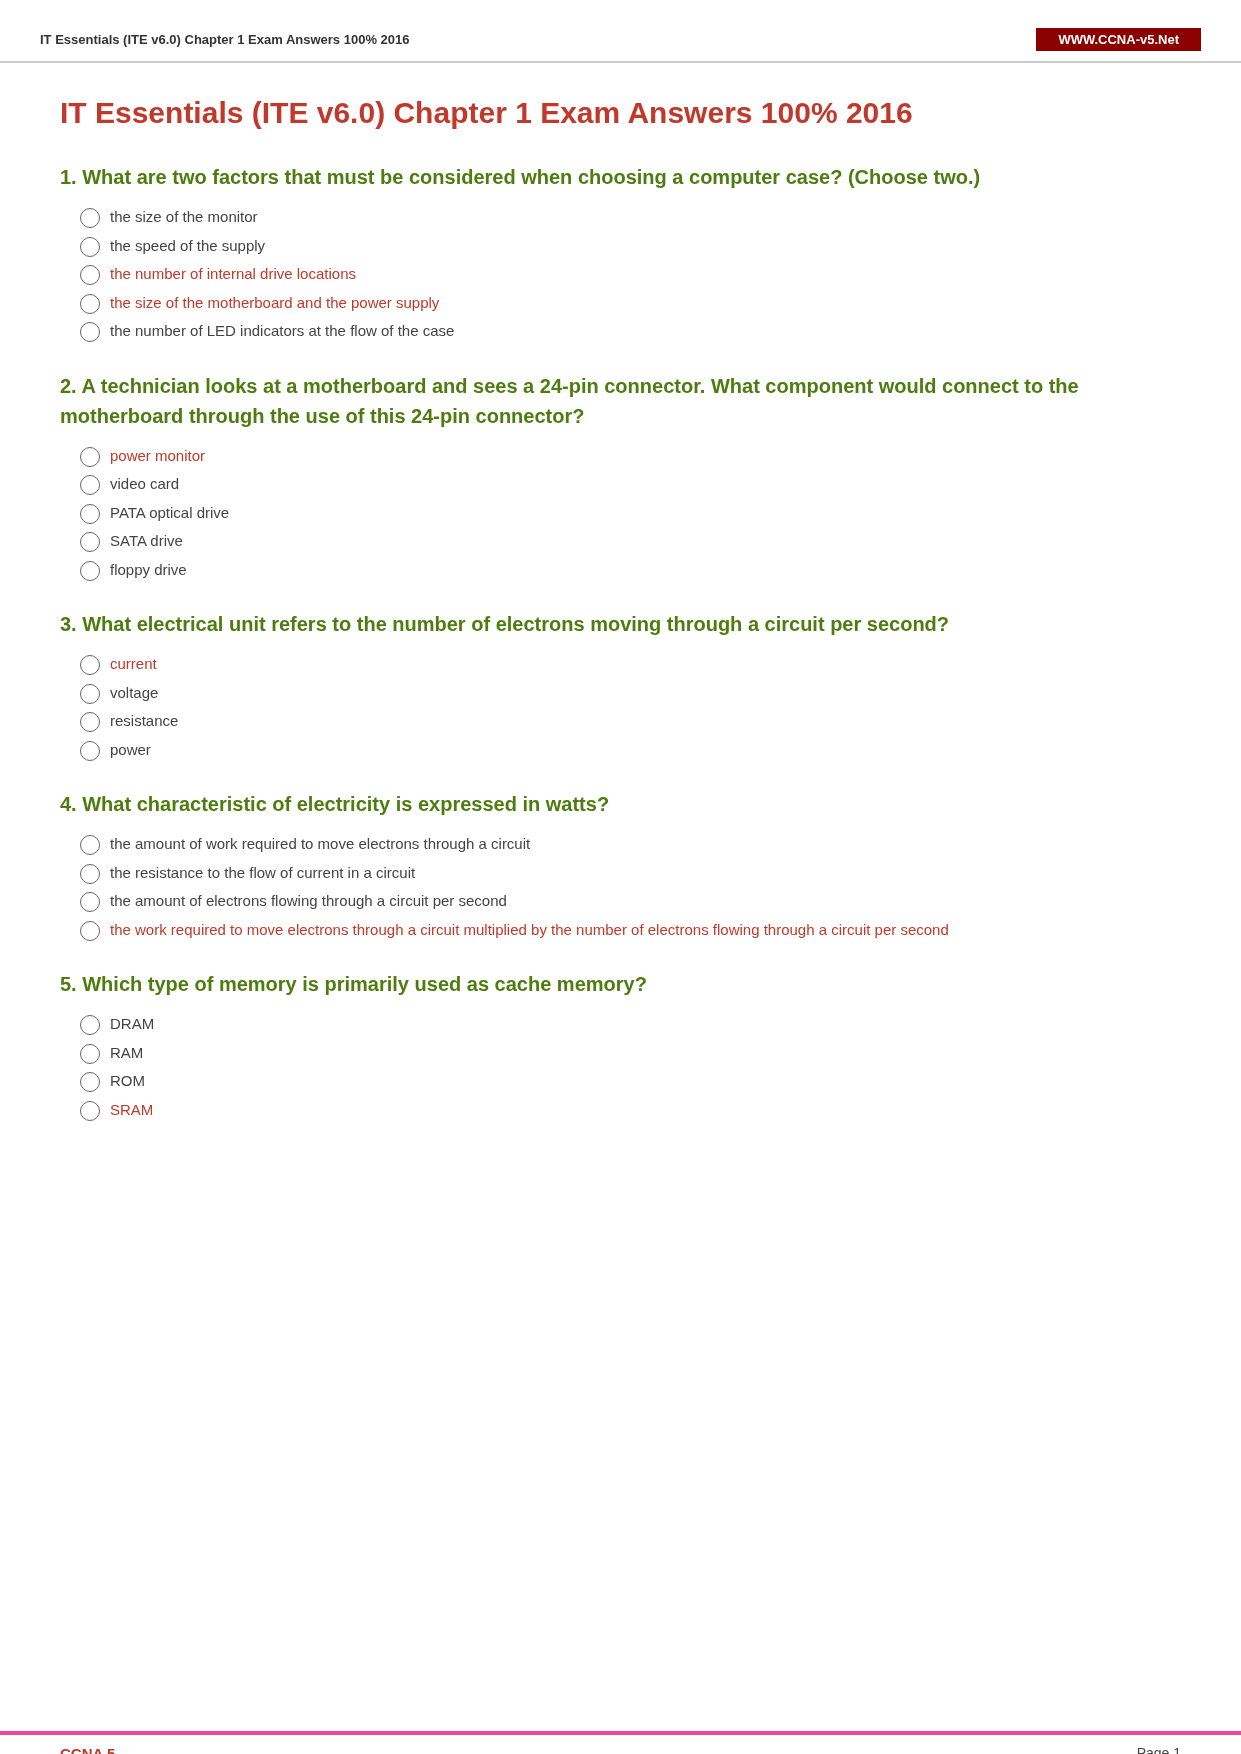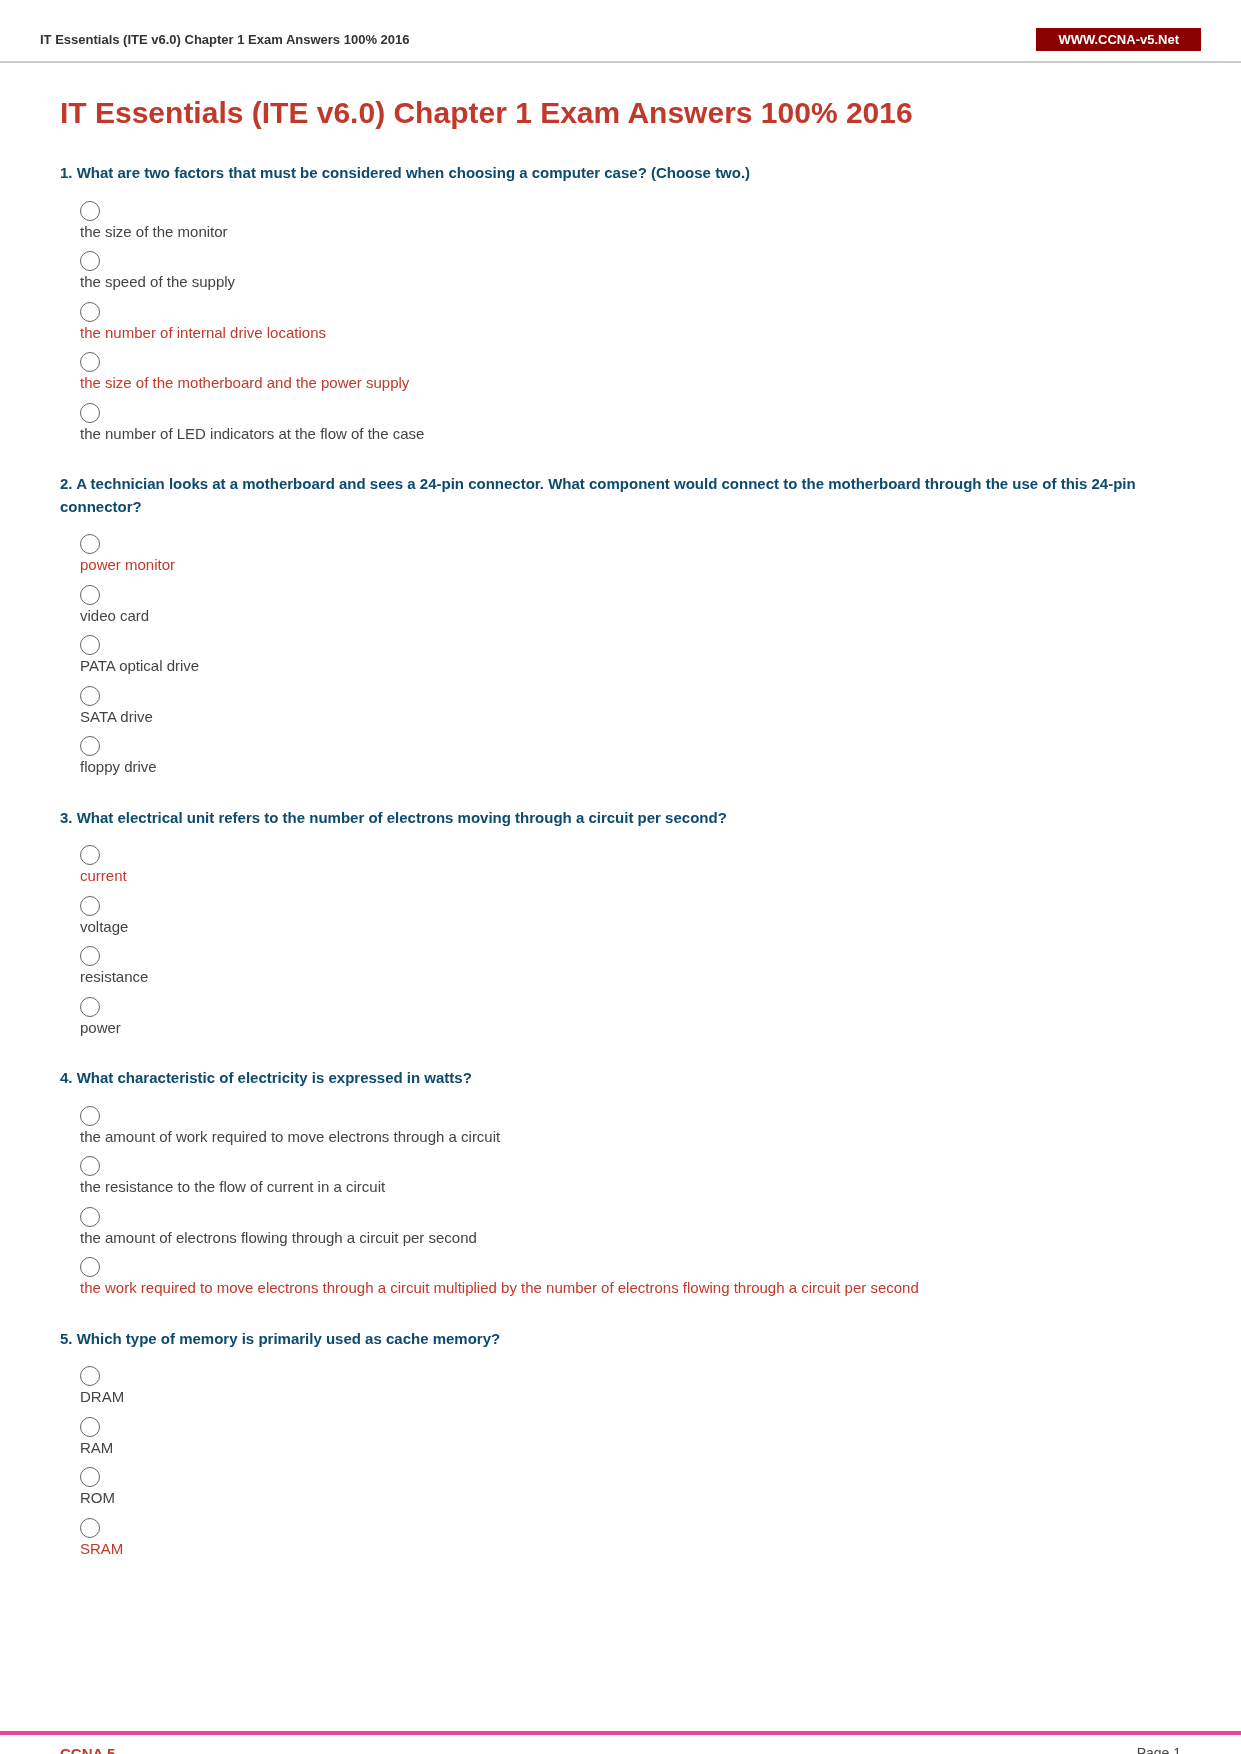--- a/index.html
+++ b/index.html
@@ -61,43 +61,42 @@
       margin-bottom: 30px;
       line-height: 1.3;
     }
 
     .question-block {
       margin-bottom: 28px;
     }
 
     .question-text {
       font-weight: bold;
-      font-size: 15px;
-      color: #0c4a6e;
+      font-size: 20px;
+      color: #4d7c0f;
       margin-bottom: 14px;
       line-height: 1.5;
     }
 
     .question-number {
       font-weight: bold;
     }
 
     .options-list {
       list-style: none;
       padding: 0;
       margin: 0 0 0 20px;
     }
 
     .options-list li {
       display: flex;
       align-items: flex-start;
       margin-bottom: 6px;
       font-size: 15px;
       line-height: 1.5;
-      flex-direction: column;
     }
 
     .option-bullet {
       display: inline-block;
       width: 20px;
       height: 20px;
       border: 1.5px solid #666;
       border-radius: 50%;
       margin-right: 10px;
       flex-shrink: 0;

